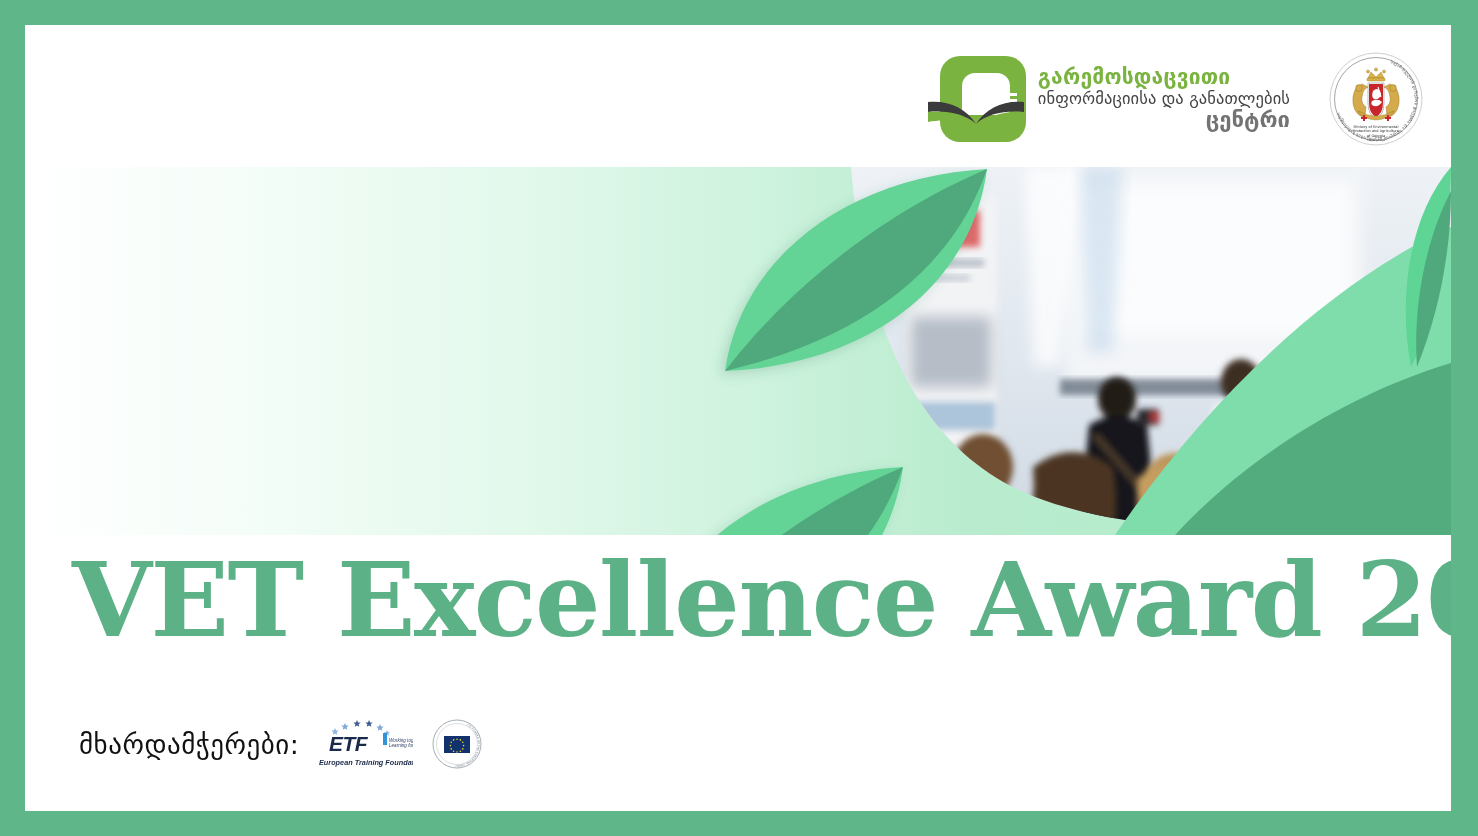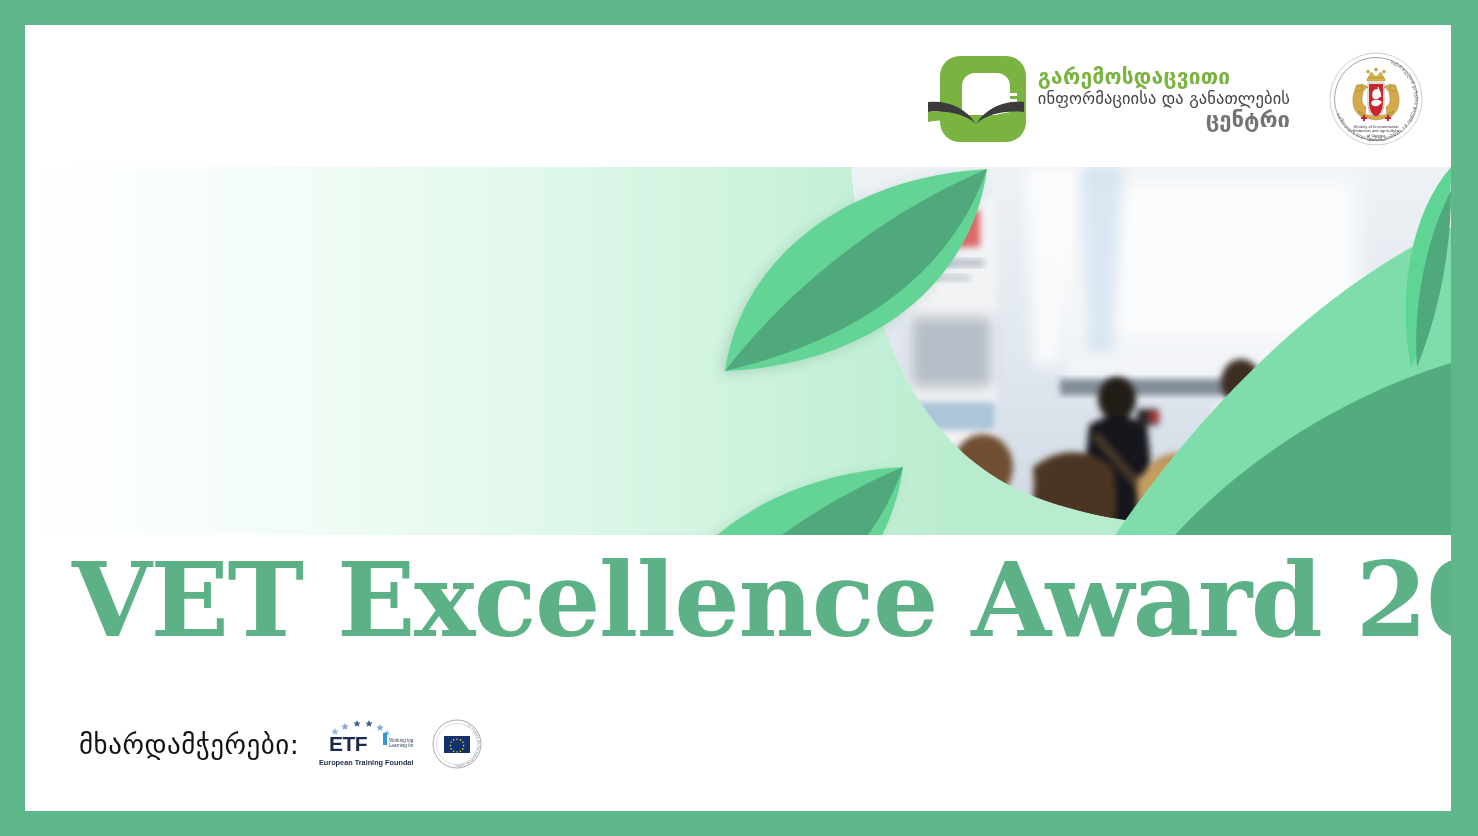--- a/index.html
+++ b/index.html
@@ -170,20 +170,21 @@
     font-size: 27px;
     color: #111111;
     letter-spacing: .5px;
     white-space: nowrap;
   }
   .etf-logo {
     position: relative;
     width: 96px;
     height: 58px;
     flex: 0 0 96px;
+    font-style: italic;
   }
   .eu-badge {
     position: relative;
     width: 52px;
     height: 52px;
     flex: 0 0 52px;
   }
 </style>
 </head>
 <body>

